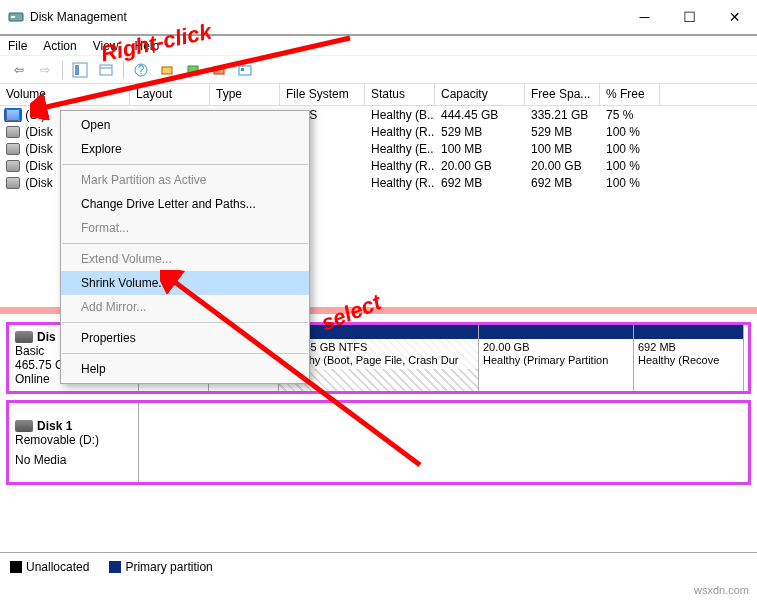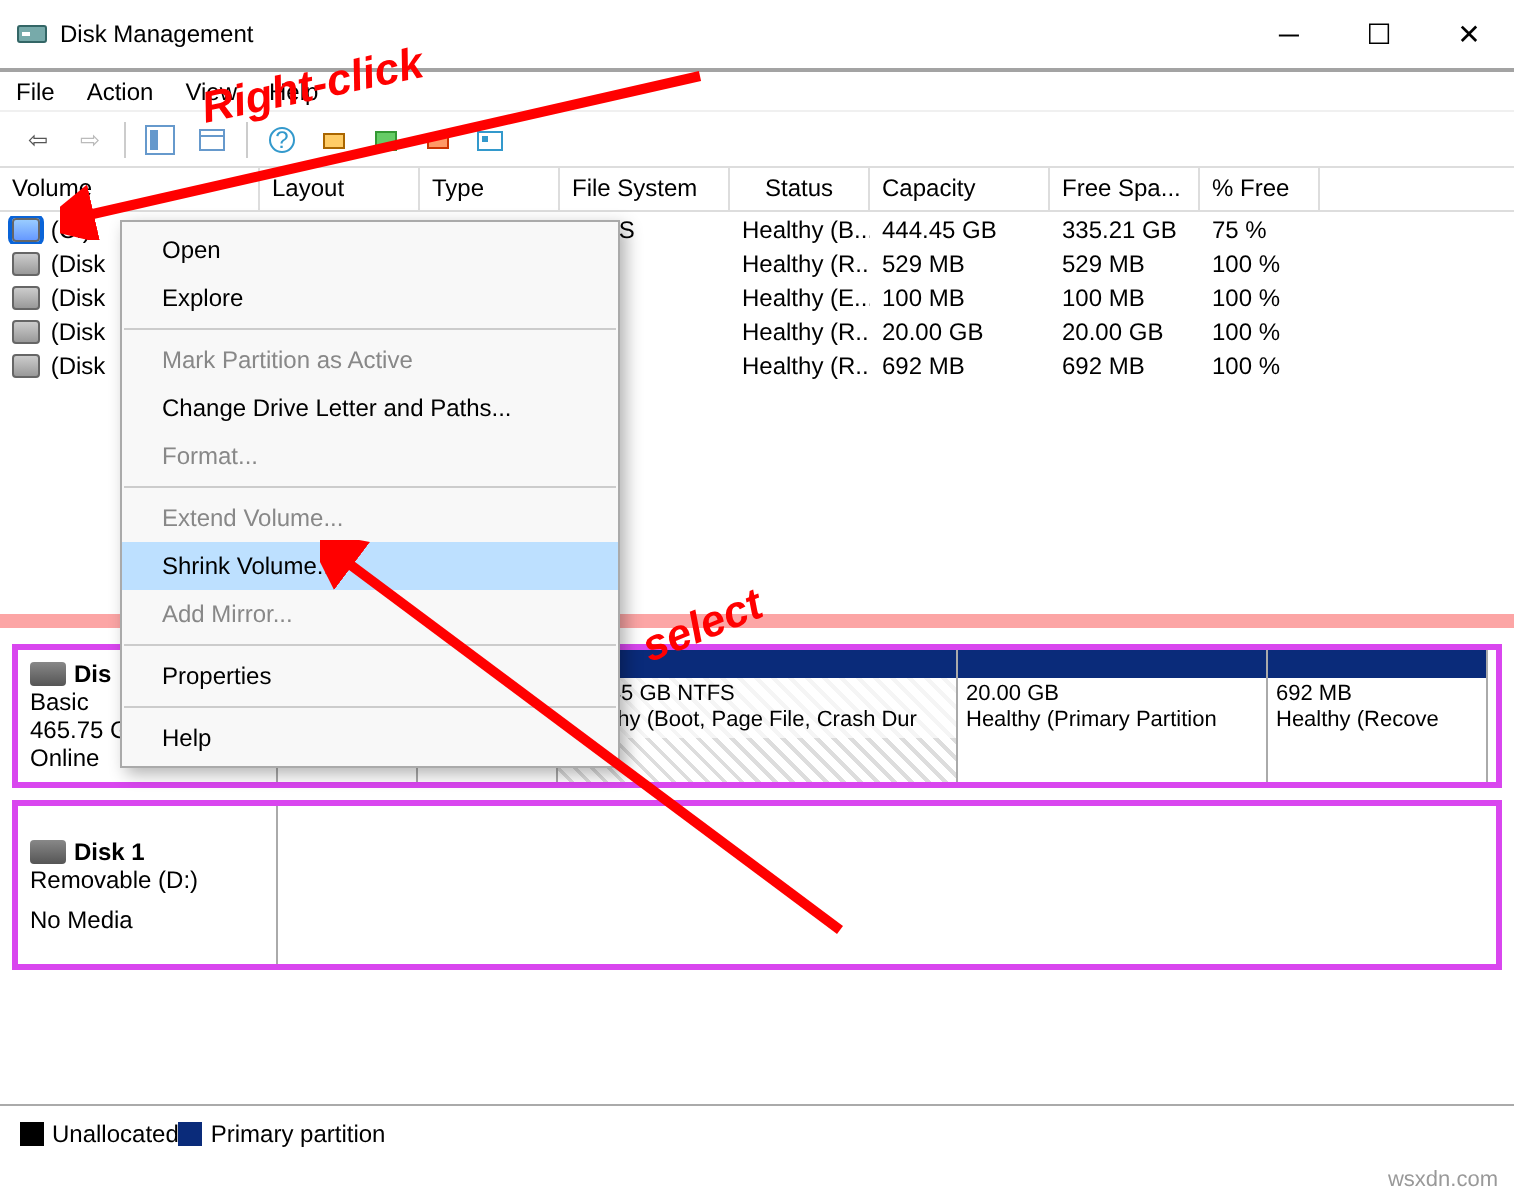--- a/index.html
+++ b/index.html
@@ -24,21 +24,21 @@
 .volpane { height: 230px; border-bottom: 7px solid #fca5a5; overflow: hidden; }
 .volhead { display: flex; background: #fff; border-bottom: 1px solid #ddd; height: 22px; }
 .volhead div { border-right: 1px solid #ddd; padding: 3px 6px; font-weight: normal; overflow: hidden; white-space: nowrap; }
 .volrows { }
 .vrow { display: flex; height: 17px; align-items: center; }
 .vrow div { padding: 0 6px; overflow: hidden; white-space: nowrap; }
 .c-vol { width: 130px; }
 .c-lay { width: 80px; }
 .c-typ { width: 70px; }
 .c-fs  { width: 85px; }
-.c-sta { width: 70px; text-align: center; }
+.c-sta { width: 70px; }
 .c-cap { width: 90px; }
 .c-fre { width: 75px; }
 .c-pct { width: 60px; }
 .drv-icon { display: inline-block; width: 14px; height: 12px; background: linear-gradient(#ccc,#999); border: 1px solid #666; border-radius: 2px; vertical-align: middle; margin-right: 2px; position: relative; }
 .drv-icon.sel { outline: 2px solid #0a64d8; background: linear-gradient(#9cf,#69f); }
 
 
 .diskpane { padding: 6px; background: #fff; border-top: 2px solid #fff; overflow-x: auto; }
 .diskrow { border: 3px solid #d946ef; margin-bottom: 6px; display: flex; height: 72px; background: #fff; }
 .diskinfo { width: 130px; border-right: 1px solid #aaa; padding: 4px 6px; display: flex; flex-direction: column; justify-content: center; }
@@ -46,21 +46,21 @@
 .disk-icon { width: 18px; height: 12px; background: linear-gradient(#888,#555); border-radius: 2px; display: inline-block; }
 .parts { display: flex; flex: 1; }
 .part { border-right: 1px solid #aaa; display: flex; flex-direction: column; overflow: hidden; }
 .part .pbar { height: 14px; background: #0a2b7a; }
 .part .ptxt { padding: 2px 4px; font-size: 11px; line-height: 13px; overflow: hidden; }
 .part.cross { background-image: repeating-linear-gradient(45deg, #fff, #fff 4px, #ddd 4px, #ddd 6px), repeating-linear-gradient(-45deg, transparent, transparent 4px, #ddd 4px, #ddd 6px); }
 .part.cross .pbar { position: relative; z-index: 1; }
 .part.cross .ptxt { background: rgba(255,255,255,0.7); position: relative; z-index: 1; }
 
 
-.legend { position: absolute; bottom: 20px; left: 0; right: 0; height: 28px; border-top: 1px solid #aaa; background: #fff; display: flex; align-items: center; padding-left: 10px; }
+.legend { position: absolute; bottom: 20px; left: 0; right: 0; height: 28px; border-top: 1px solid #aaa; background: #fff; display: flex; align-items: center; padding-left: 10px; gap: 20px; }
 .legend .sw { width: 12px; height: 12px; display: inline-block; margin-right: 4px; vertical-align: middle; }
 
 
 .wm { position: absolute; bottom: 4px; right: 8px; font-size: 11px; color: #999; }
 
 
 .ctx { position: absolute; left: 60px; top: 110px; width: 250px; background: #f8f8f8; border: 1px solid #aaa; box-shadow: 3px 3px 8px rgba(0,0,0,0.3); z-index: 100; padding: 2px 0; }
 .ctx .mi { padding: 5px 20px; white-space: nowrap; }
 .ctx .mi.disabled { color: #888; }
 .ctx .mi.hl { background: #bde0ff; }

